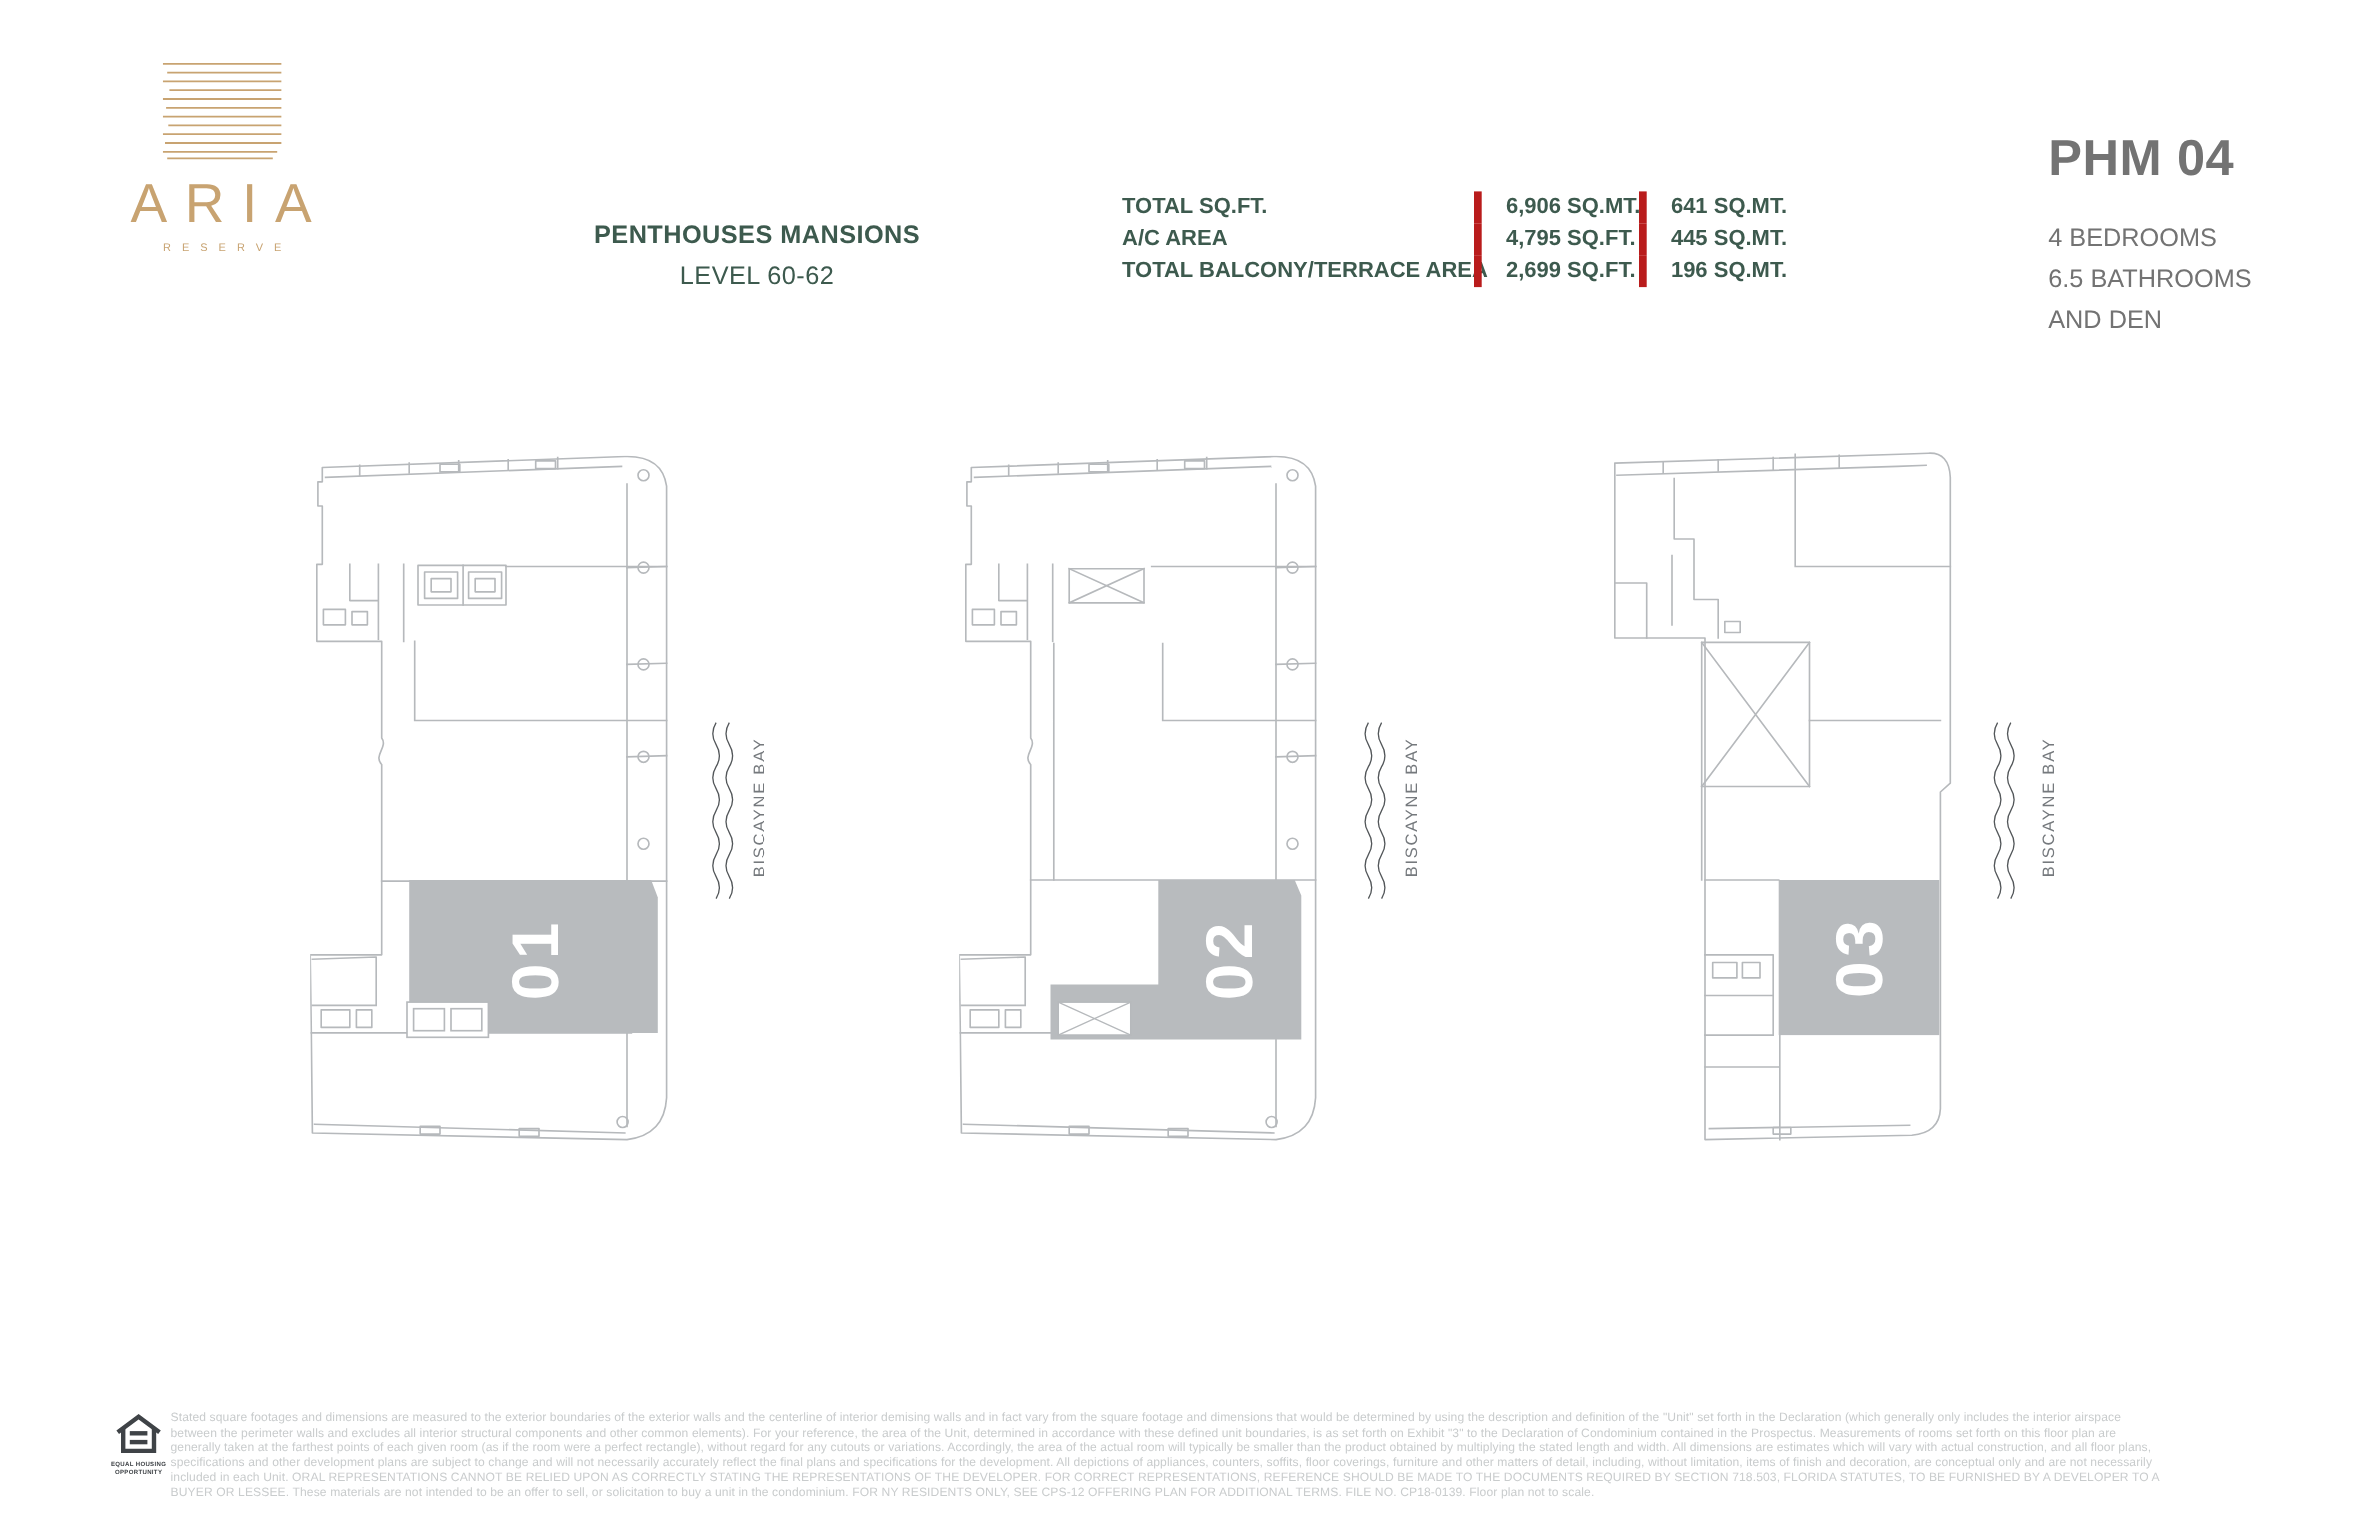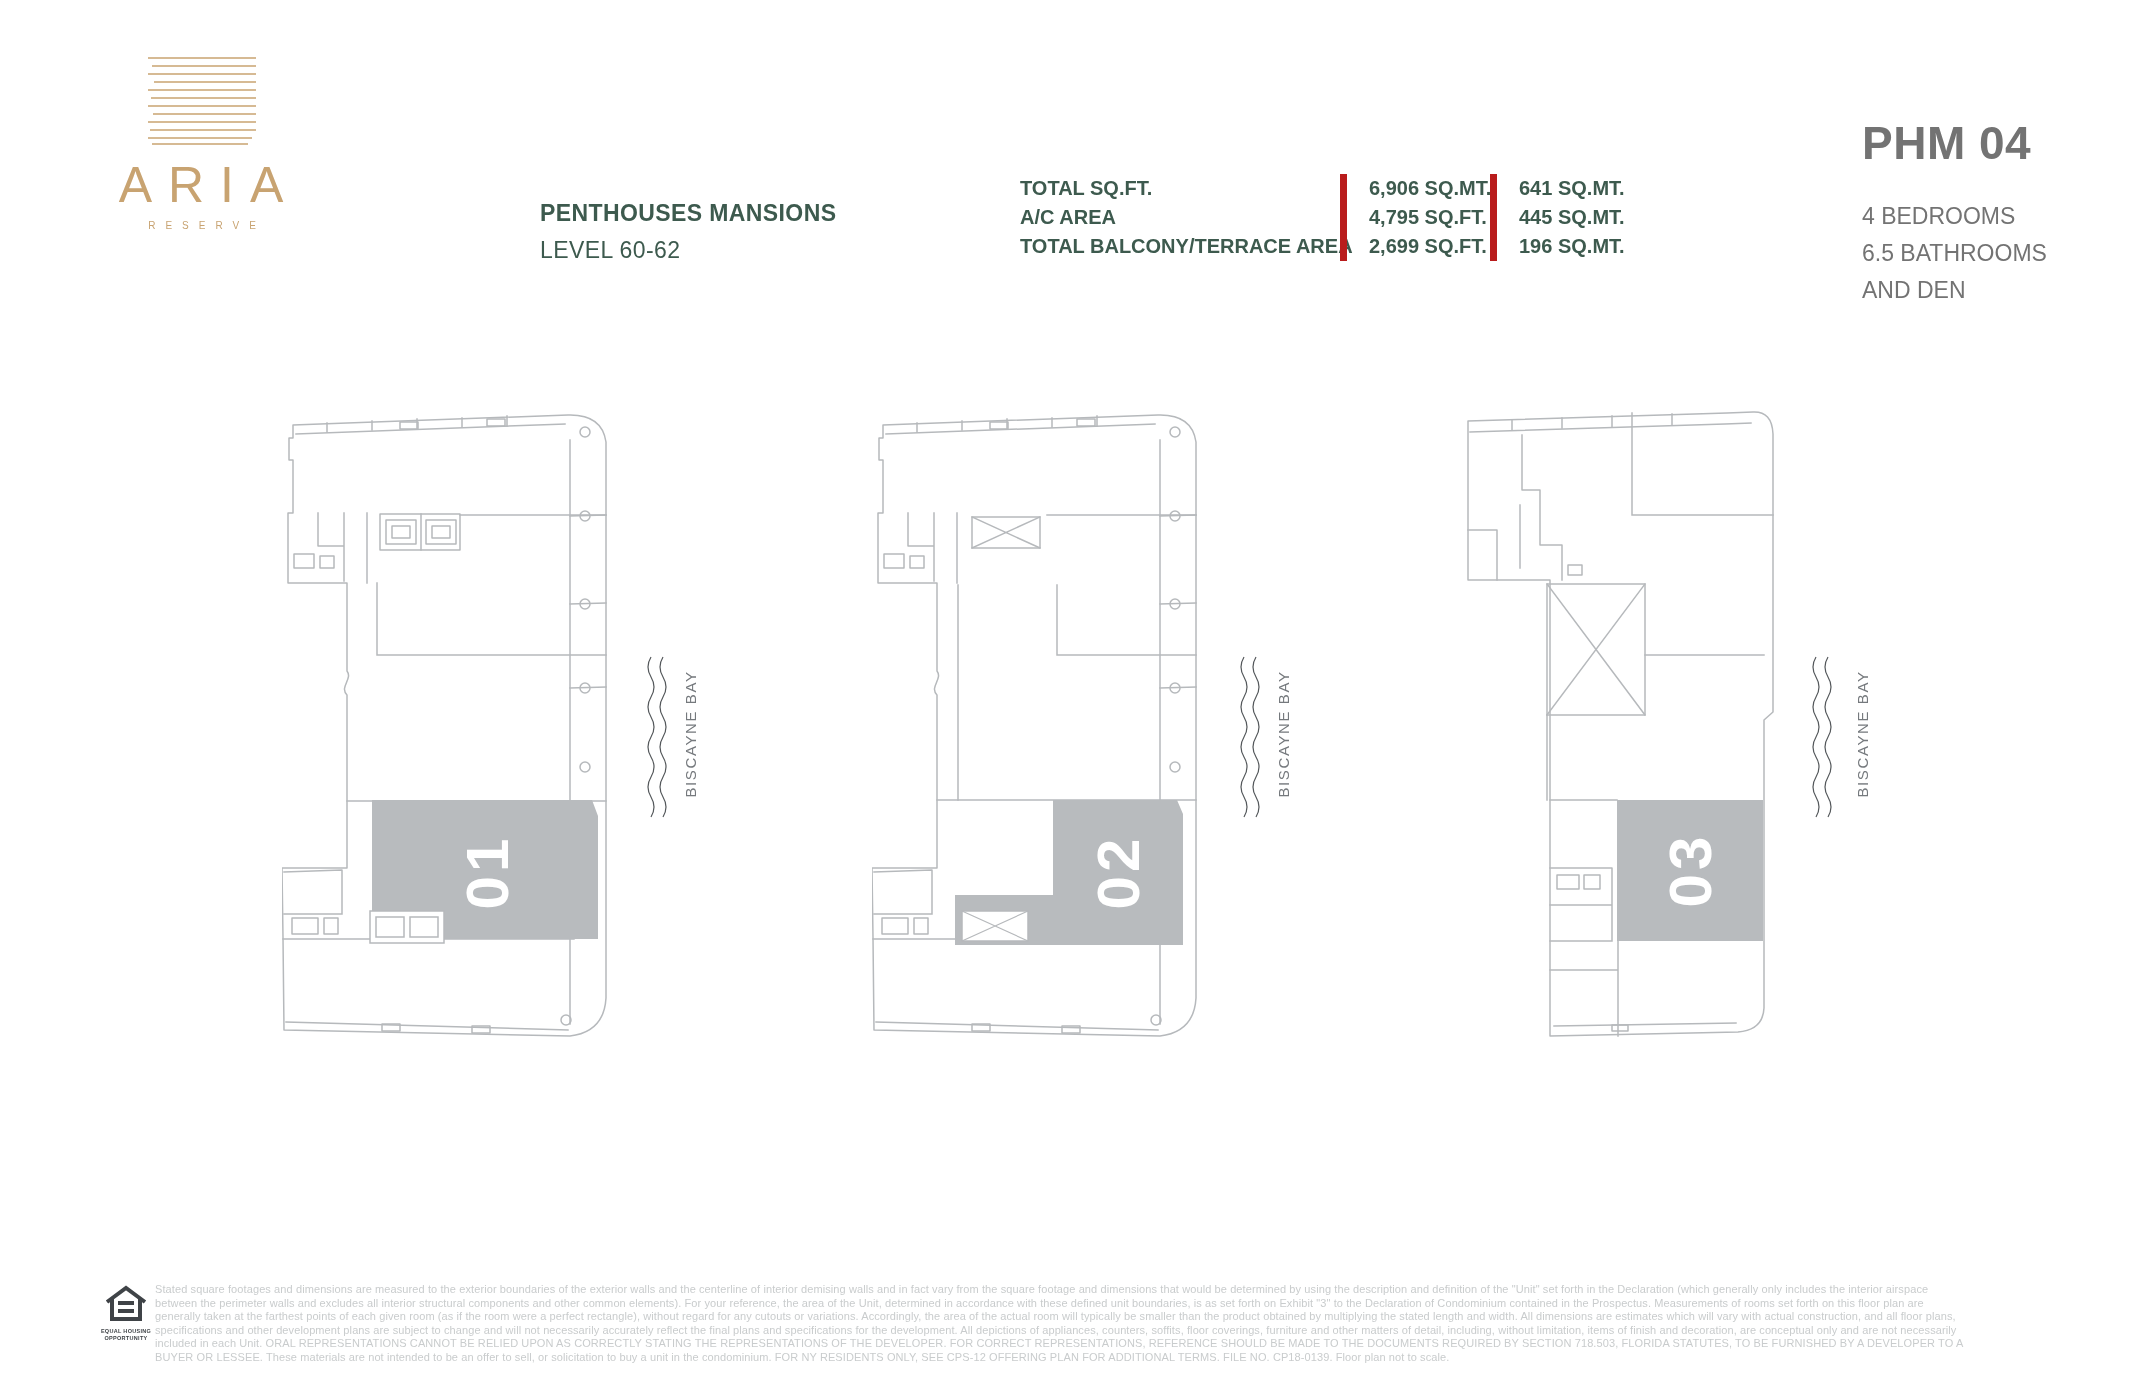--- a/index.html
+++ b/index.html
@@ -5,21 +5,21 @@
   html,body{margin:0;padding:0;background:#ffffff;}
   .page{position:relative;width:2142px;height:1386px;background:#ffffff;overflow:hidden;
         font-family:"Liberation Sans",sans-serif;}
   
   .logo{position:absolute;left:100px;top:56px;width:204px;text-align:center;}
   .logo-lines{display:block;margin:0 auto;}
   .logo-aria{margin-top:14px;font-size:50px;font-weight:400;letter-spacing:16px;
              color:#c8a371;padding-left:14px;line-height:1;}
   .logo-reserve{margin-top:10px;font-size:10px;font-weight:400;letter-spacing:10px;
              color:#c8a371;padding-left:10px;}
-  .title-block{position:absolute;left:540px;top:200px;color:#3d5a4e;}
+  .title-block{position:absolute;left:540px;top:200px;color:#3d5a4e;text-align:center;}
   .title-main{font-size:23px;font-weight:700;letter-spacing:.4px;}
   .title-sub{font-size:23px;font-weight:400;margin-top:10px;letter-spacing:.4px;}
   .stats{position:absolute;left:1020px;top:174px;display:grid;
          grid-template-columns:320px 150px 128px;color:#3d5a4e;}
   .stats .cell{font-size:20px;font-weight:700;line-height:29px;white-space:nowrap;}
   .stats .c2,.stats .c3{border-left:7px solid #b91c1c;padding-left:22px;}
   .unit-block{position:absolute;left:1862px;top:116px;color:#737373;}
   .unit-code{font-size:46px;font-weight:700;letter-spacing:.5px;}
   .unit-features{margin-top:28px;font-size:23px;font-weight:400;line-height:37px;}
   

